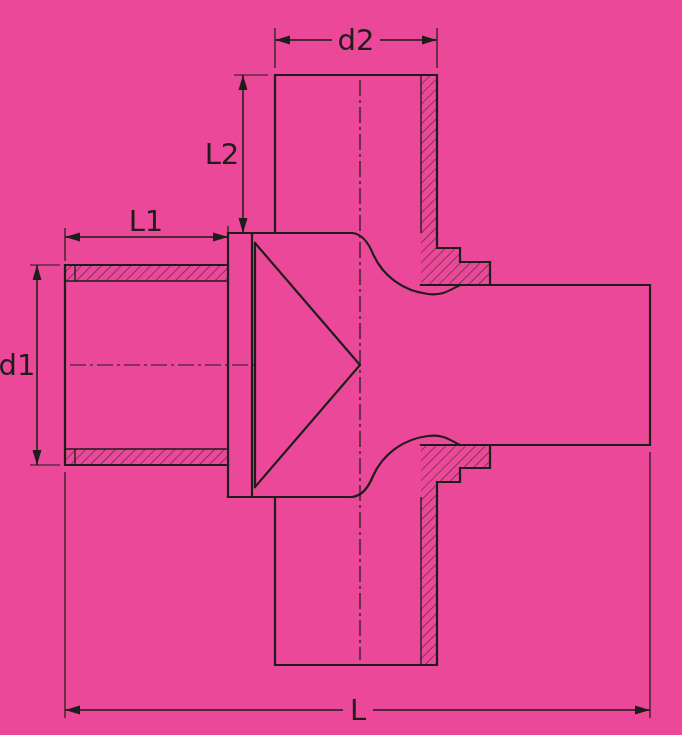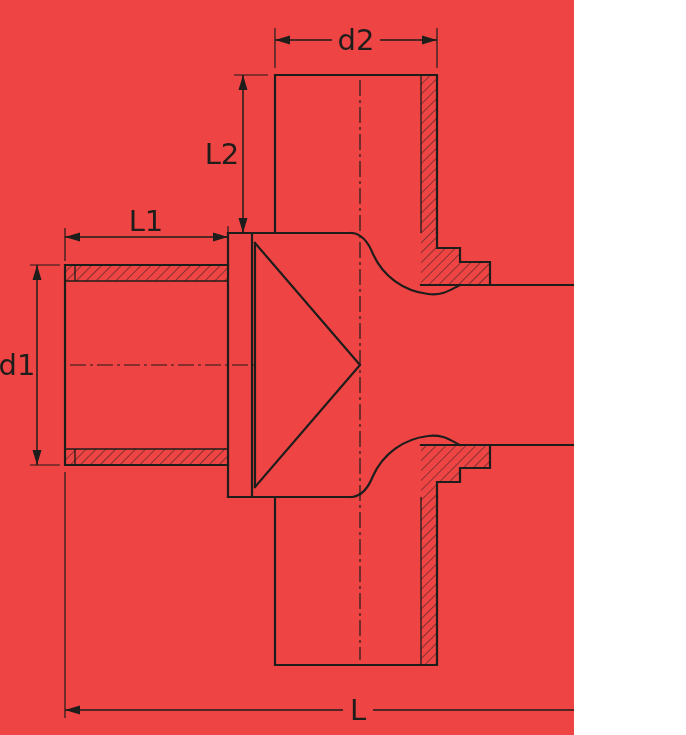--- a/index.html
+++ b/index.html
@@ -2,23 +2,23 @@
 <html><head>
 <meta charset="utf-8">
 <style>
   html, body {
     margin: 0;
     padding: 0;
     background: #ffffff;
     font-family: "DejaVu Sans", "Liberation Sans", sans-serif;
   }
   .canvas {
-    width: 574px;
+    width: 682px;
     height: 735px;
-    background: #ef4444;
+    background: #ec4899;
     position: relative;
     overflow: hidden;
   }
   svg { display: block; }
   .outline   { stroke: #1d1d1b; stroke-width: 2.2; fill: none; stroke-linecap: square; }
   .thinline  { stroke: #1d1d1b; stroke-width: 1.3; fill: none; }
   .dimline   { stroke: #1d1d1b; stroke-width: 1.5; fill: none; }
   .extline   { stroke: #1d1d1b; stroke-width: 1.2; fill: none; }
   .centerline{ stroke: #1d1d1b; stroke-width: 1.2; fill: none; stroke-dasharray: 16 4 3 4; }
   .arrow     { fill: #1d1d1b; stroke: none; }

